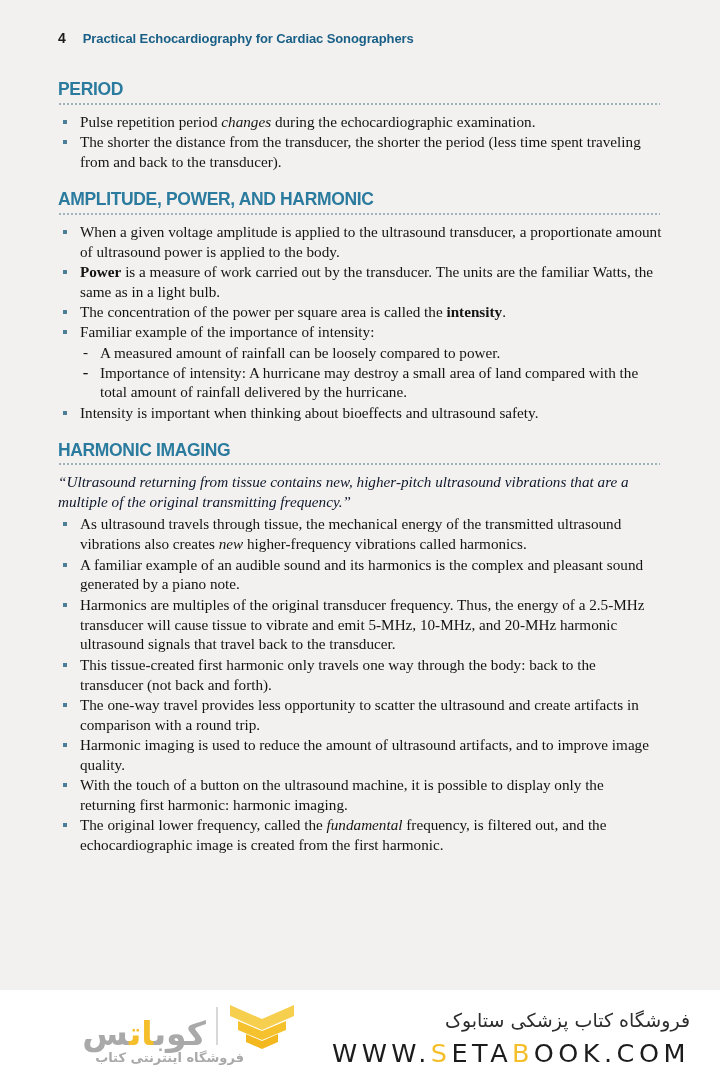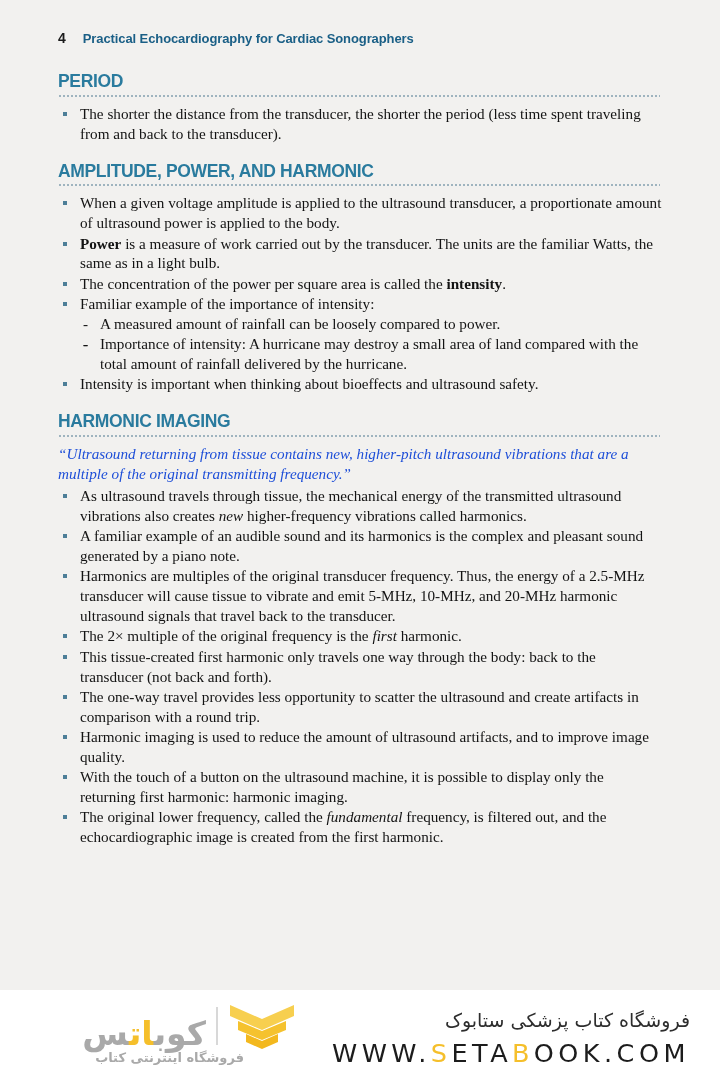--- a/index.html
+++ b/index.html
@@ -50,20 +50,21 @@
   
   .content {
     position: absolute;
     top: 72px;
     left: 58px;
     width: 604px;
   }
 
   .section {
     margin-bottom: 2px;
+    margin-top: 8px;
   }
   .section + .section {
     margin-top: 18px;
   }
 
   .section-heading {
     font-family: "Liberation Sans", "DejaVu Sans", sans-serif;
     font-weight: bold;
     font-size: 17.5px;
     letter-spacing: -0.35px;
@@ -128,21 +129,21 @@
   }
   .sublist-wrap {
     padding-left: 21px;
     margin-top: 0;
   }
 
   .pull-quote {
     font-style: italic;
     font-size: 15.2px;
     line-height: 1.315;
-    color: #1d4ed8;
+    color: #0f172a;
     margin: 0 0 2px 0;
     padding: 0;
   }
 
   em { font-style: italic; }
   strong { font-weight: bold; }
 
   
   .footer-band {
     position: absolute;
@@ -237,21 +238,21 @@
   <div class="running-head">
     <span class="folio">4</span>
     <span class="running-title">Practical Echocardiography for Cardiac Sonographers</span>
   </div>
 
   <div class="content" id="content">
       <div class="section">
         <h2 class="section-heading">PERIOD</h2>
         <div class="heading-rule"></div>
         <ul class="bullets">
-          <li><span class="bullet-mark"></span></li>
+          <li><span class="bullet-mark"></span><span><span>Pulse repetition period </span><em>changes</em><span> during the echocardiographic examination.</span></span></li>
           <li><span class="bullet-mark"></span><span><span>The shorter the distance from the transducer, the shorter the period (less time spent traveling from and back to the transducer).</span></span></li>
         </ul>
       </div>
       <div class="section">
         <h2 class="section-heading">AMPLITUDE, POWER, AND HARMONIC</h2>
         <div class="heading-rule"></div>
         <ul class="bullets">
           <li><span class="bullet-mark"></span></li>
           <li><span class="bullet-mark"></span><span><span>When a given voltage amplitude is applied to the ultrasound transducer, a proportionate amount of ultrasound power is applied to the body.</span></span></li>
           <li><span class="bullet-mark"></span><span><strong>Power</strong><span> is a measure of work carried out by the transducer. The units are the familiar Watts, the same as in a light bulb.</span></span></li>
@@ -268,21 +269,21 @@
         </ul>
       </div>
       <div class="section">
         <h2 class="section-heading">HARMONIC IMAGING</h2>
         <div class="heading-rule"></div>
         <p class="pull-quote">“Ultrasound returning from tissue contains new, higher-pitch ultrasound vibrations that are a multiple of the original transmitting frequency.”</p>
         <ul class="bullets">
           <li><span class="bullet-mark"></span><span><span>As ultrasound travels through tissue, the mechanical energy of the transmitted ultrasound vibrations also creates </span><em>new</em><span> higher-frequency vibrations called harmonics.</span></span></li>
           <li><span class="bullet-mark"></span><span><span>A familiar example of an audible sound and its harmonics is the complex and pleasant sound generated by a piano note.</span></span></li>
           <li><span class="bullet-mark"></span><span><span>Harmonics are multiples of the original transducer frequency. Thus, the energy of a 2.5-MHz transducer will cause tissue to vibrate and emit 5-MHz, 10-MHz, and 20-MHz harmonic ultrasound signals that travel back to the transducer.</span></span></li>
-          <li><span class="bullet-mark"></span><span><span>The 2× multiple of the original frequency is the </span><em>first</em><span> harmonic.</span></span></li>
+          <li><span class="bullet-mark"></span></li>
           <li><span class="bullet-mark"></span><span><span>This tissue-created first harmonic only travels one way through the body: back to the transducer (not back and forth).</span></span></li>
           <li><span class="bullet-mark"></span><span><span>The one-way travel provides less opportunity to scatter the ultrasound and create artifacts in comparison with a round trip.</span></span></li>
           <li><span class="bullet-mark"></span><span><span>Harmonic imaging is used to reduce the amount of ultrasound artifacts, and to improve image quality.</span></span></li>
           <li><span class="bullet-mark"></span><span><span>With the touch of a button on the ultrasound machine, it is possible to display only the returning first harmonic: harmonic imaging.</span></span></li>
           <li><span class="bullet-mark"></span><span><span>The original lower frequency, called the </span><em>fundamental</em><span> frequency, is filtered out, and the echocardiographic image is created from the first harmonic.</span></span></li>
         </ul>
       </div>
     </div>
 
   <div class="footer-band">

